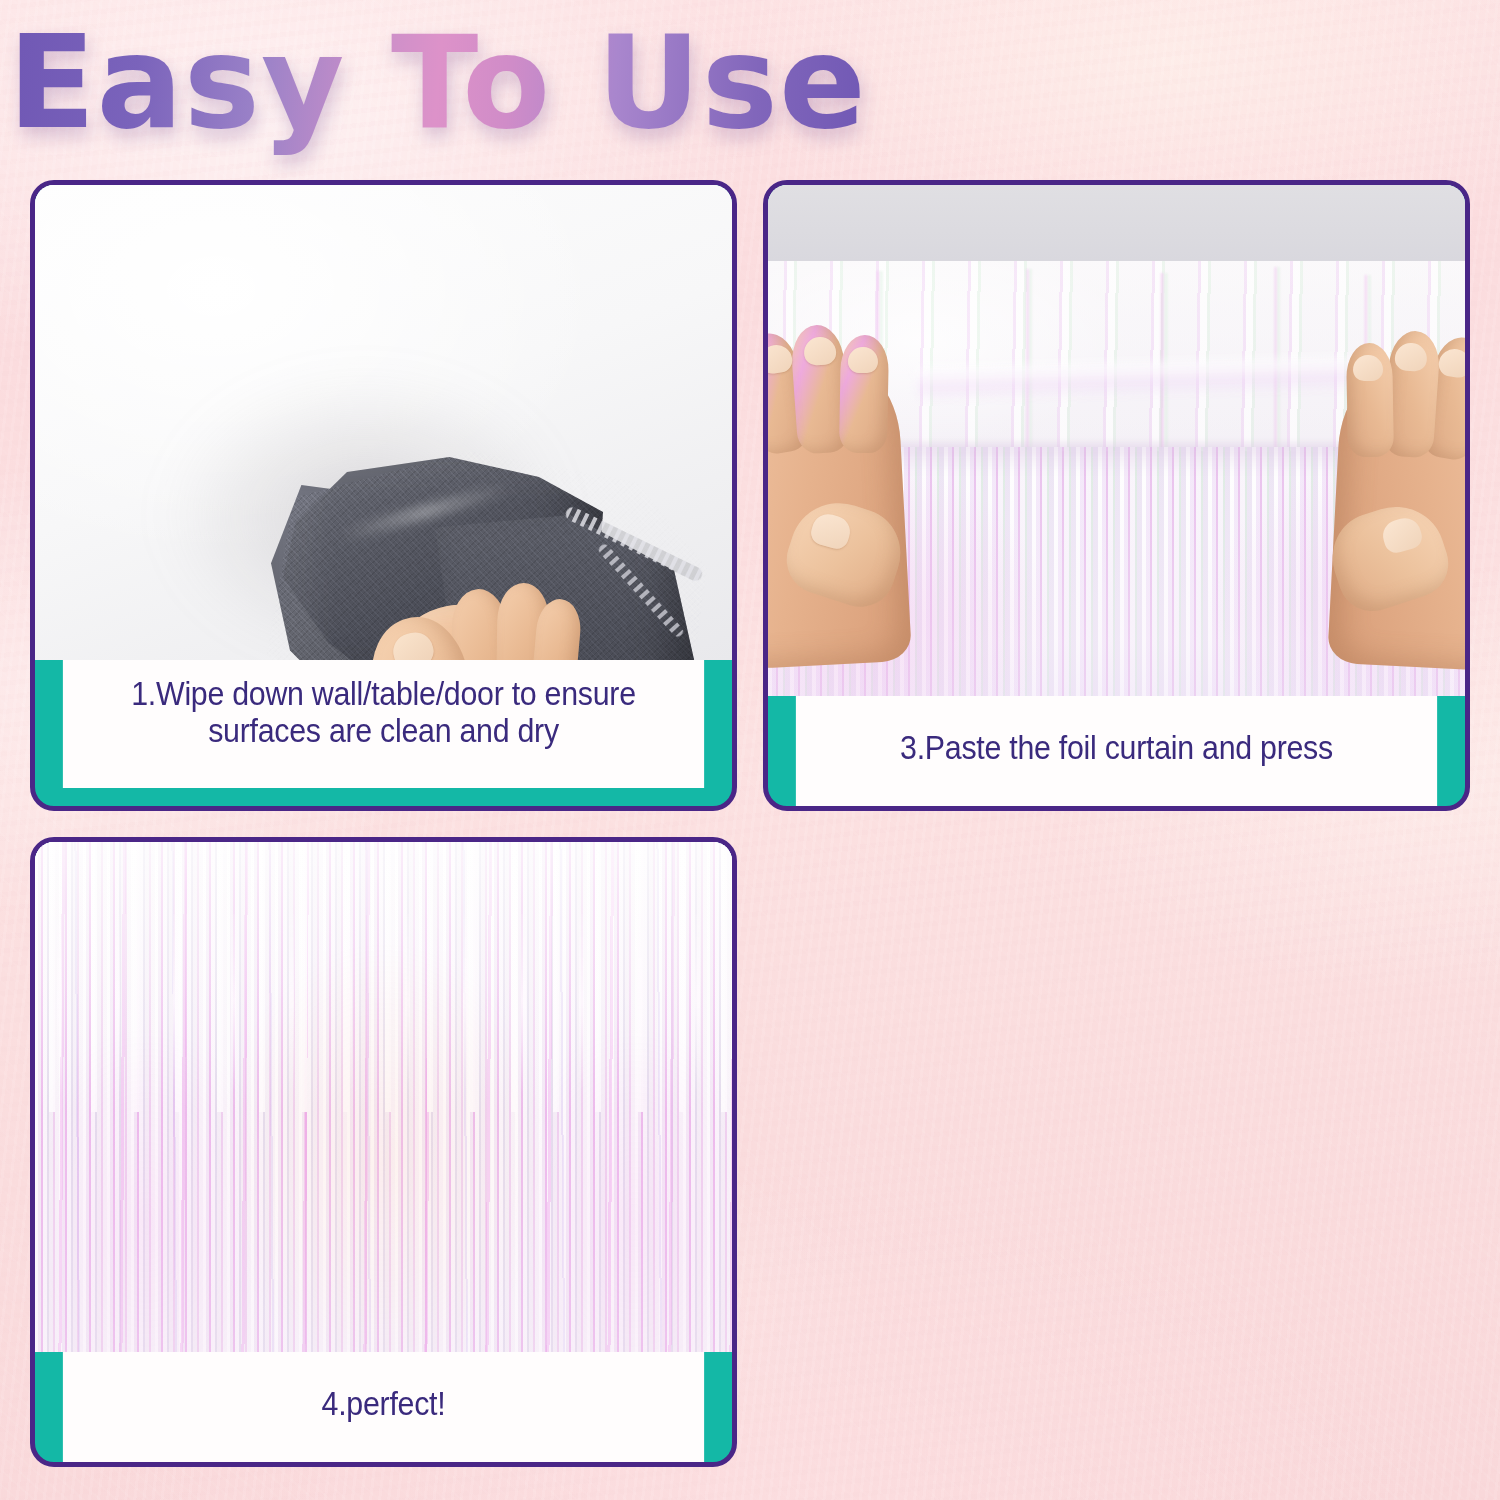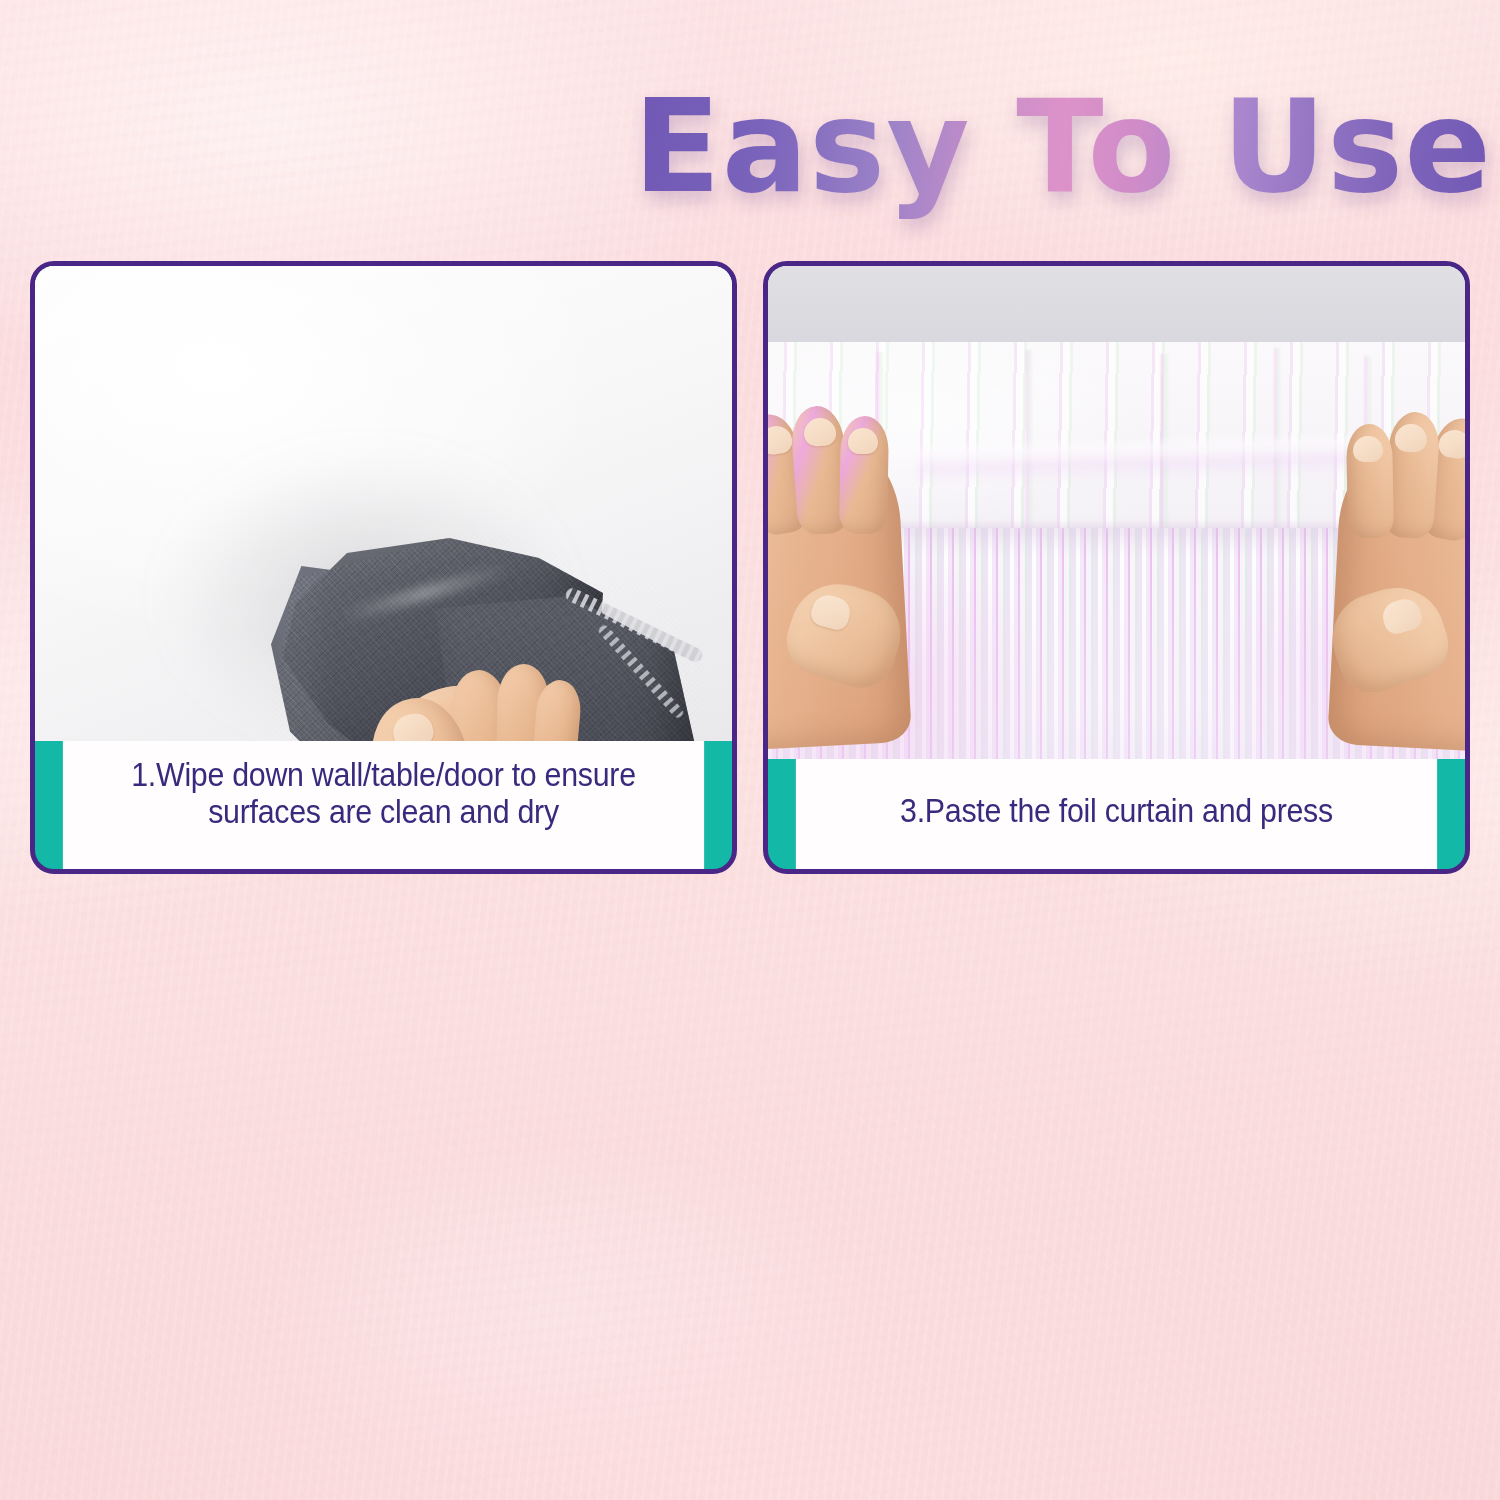--- a/index.html
+++ b/index.html
@@ -42,27 +42,26 @@
   
   #page {
     position: absolute;
     inset: 0;
     display: flex;
     flex-direction: column;
   }
 
   
   #title-wrap {
-    height: 214px;
+    height: 180px;
     display: flex;
     align-items: center;
-    justify-content: flex-end;
+    justify-content: flex-start;
     position: relative;
     flex: none;
-    margin-top: 47px;
   }
   #title {
     font-size: 128px;
     font-weight: 700;
     letter-spacing: 1px;
     line-height: 1;
     white-space: nowrap;
     font-family: "DejaVu Sans", sans-serif;
     background-image: linear-gradient(
         95deg,
@@ -598,15 +597,26 @@
         <div class="p3-rf" id="p3-rf3"></div>
         <div id="p3-rn1"></div>
         <div id="p3-rn2"></div>
         <div id="p3-rn3"></div>
         <div id="p3-rthumb"></div>
         <div id="p3-rtn"></div>
       </div>
       <div class="caption one-line">3.Paste the foil curtain and press</div>
     </div>
 
+    <div class="card cap2" id="panel4">
+      <div class="photo">
+        <div id="p4-base"></div>
+        <div id="p4-strands"></div>
+        <div id="p4-strands2"></div>
+        <div id="p4-sheen"></div>
+        <div id="p4-sheen2"></div>
+        <div id="p4-tint"></div>
+      </div>
+      <div class="caption one-line">4.perfect!</div>
+    </div>
 
   </div>
 </div>
 
 </body></html>

